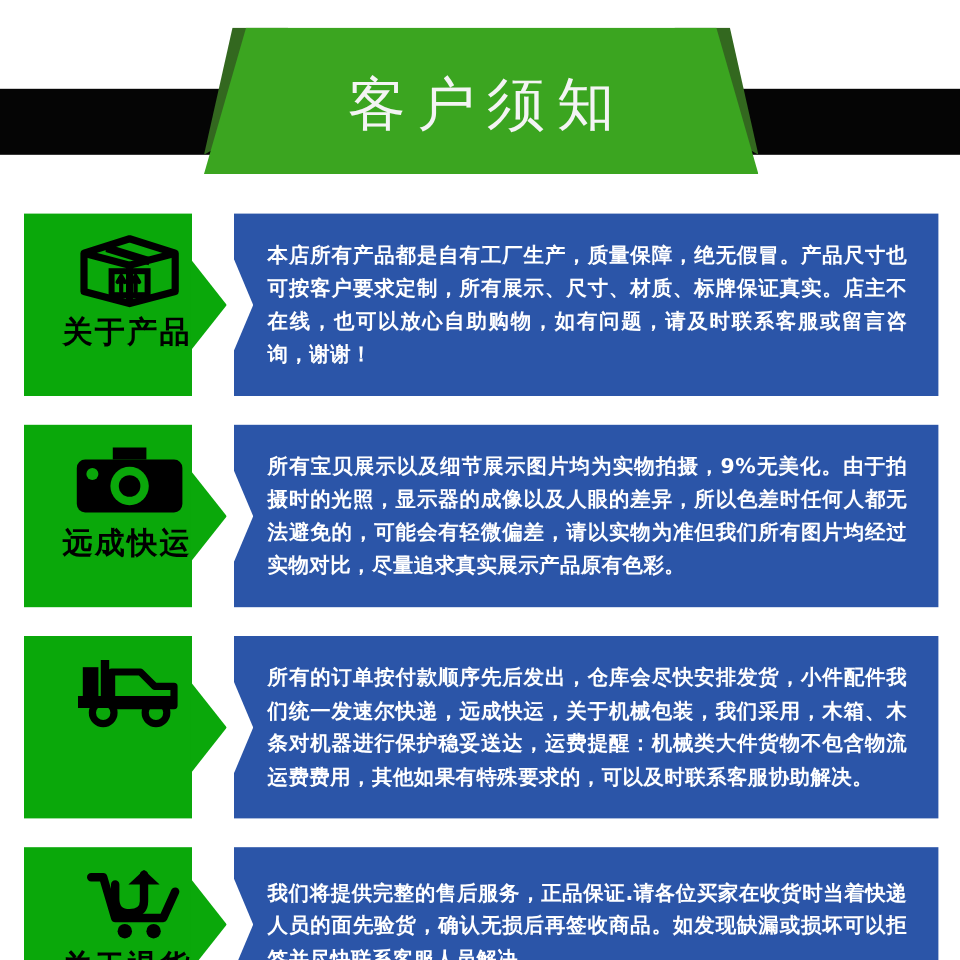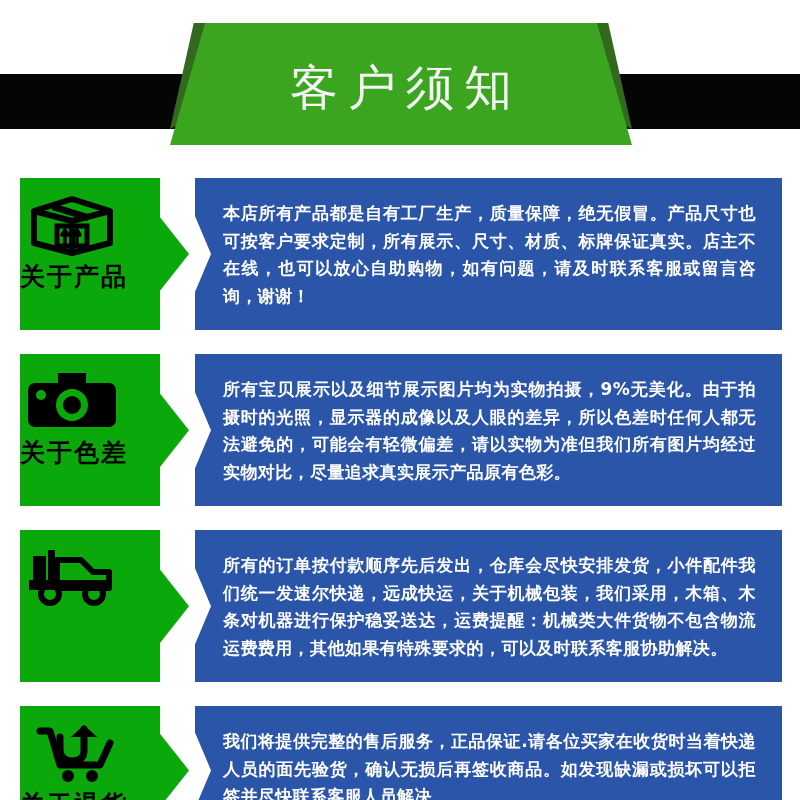--- a/index.html
+++ b/index.html
@@ -87,21 +87,21 @@
     padding-right: 18px;
   }
 
   .icon-card {
     position: relative;
     flex: 0 0 140px;
     width: 140px;
     background: #0aa80a;
     display: flex;
     flex-direction: column;
-    align-items: flex-start;
+    align-items: flex-end;
     justify-content: flex-start;
     padding-top: 10px;
     box-sizing: border-box;
   }
   
   .icon-card::after {
     content: "";
     position: absolute;
     right: -29px;
     top: 50%;
@@ -131,21 +131,21 @@
 
   .text-panel {
     position: relative;
     flex: 1 1 auto;
     margin-left: 35px;
     background: #2b55a8;
     color: #ffffff;
     box-sizing: border-box;
     padding: 22px 26px 20px 28px;
     display: flex;
-    align-items: flex-start;
+    align-items: flex-end;
   }
   
   .text-panel::before {
     content: "";
     position: absolute;
     left: 0;
     top: 50%;
     transform: translateY(-50%);
     width: 16px;
     height: 76px;
@@ -210,21 +210,21 @@
     <div class="icon-card">
       <div class="icon-glyph">
         <svg width="96" height="64" viewBox="0 0 96 64">
           <path d="M34 4 L62 4 L62 14 L34 14 Z" fill="#000000"></path>
           <rect x="4" y="14" width="88" height="44" rx="7" fill="#000000"></rect>
           <circle cx="48" cy="36" r="16" fill="#0aa80a"></circle>
           <circle cx="48" cy="36" r="9" fill="#000000"></circle>
           <circle cx="17" cy="26" r="5" fill="#0aa80a"></circle>
         </svg>
       </div>
-      <div class="icon-label">关于色差</div>
+      <div class="icon-label">远成快运</div>
     </div>
     <div class="text-panel">
       <div class="panel-text">所有宝贝展示以及细节展示图片均为实物拍摄，9%无美化。由于拍摄时的光照，显示器的成像以及人眼的差异，所以色差时任何人都无法避免的，可能会有轻微偏差，请以实物为准但我们所有图片均经过实物对比，尽量追求真实展示产品原有色彩。</div>
     </div>
   </div>
 
   <div class="row row-3">
     <div class="icon-card">
       <div class="icon-glyph">
         <svg width="98" height="62" viewBox="0 0 98 62">

